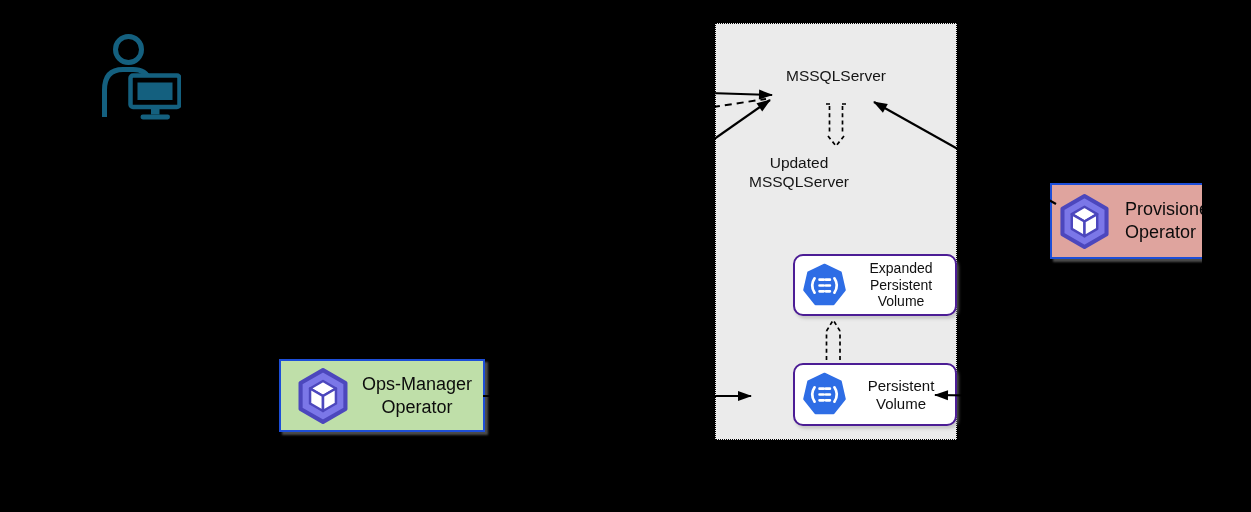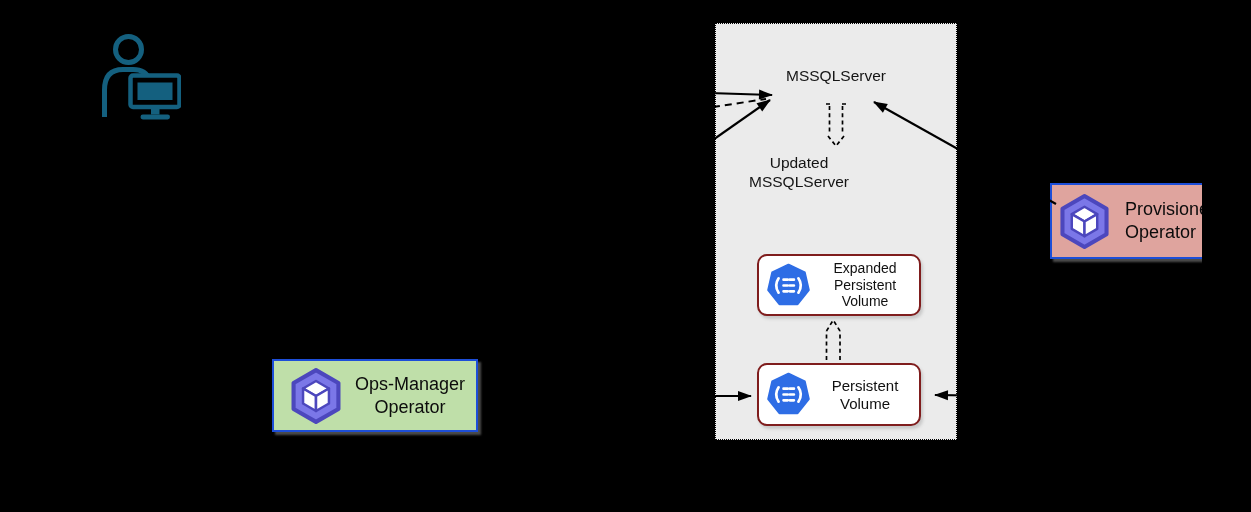--- a/index.html
+++ b/index.html
@@ -7,33 +7,33 @@
           font-family:"Liberation Sans","DejaVu Sans",sans-serif;color:#0b0b0b;}
   .abs{position:absolute;box-sizing:border-box;}
   
   #gray-panel{left:715px;top:23px;width:242px;height:417px;background:var(--panel_gray);
               border:1.6px dotted #000;z-index:1;}
   
   .plain-label{z-index:3;text-align:center;white-space:pre-line;color:#141414;}
   #lbl-mssql{left:763px;top:66px;width:146px;font-size:15.5px;line-height:20px;}
   #lbl-updated{left:726px;top:154px;width:146px;font-size:15.5px;line-height:18.5px;}
   
-  .res-box{background:#fff;border:2px solid #7f1d1d;border-radius:10px;z-index:4;
-           display:flex;align-items:center;box-shadow:2px 3px 3px rgba(160,160,160,.45);}
+  .res-box{background:#fff;border:2px solid #4c1d95;border-radius:10px;z-index:4;
+           display:flex;align-items:center;box-shadow:2px 3px 3px rgba(160,160,160,.45);margin-left:36px;}
   #expanded-pv-box{left:757px;top:254px;width:164px;height:62px;padding-left:7px;}
   #pv-box{left:757px;top:363px;width:164px;height:63px;padding-left:7px;}
   #petset-box{left:1082px;top:371px;width:130px;height:56px;border-radius:9px;padding-left:8px;
               box-shadow:2px 3px 4px rgba(150,150,150,.55);}
   .res-text{flex:1;text-align:center;white-space:pre-line;font-size:14px;line-height:16.5px;color:#101010;}
   #pv-box .res-text{font-size:15px;line-height:18px;}
   #petset-box .res-text{font-size:15.5px;}
   
   .op-box{border:2px solid #1d4ed8;z-index:4;display:flex;align-items:center;
           box-shadow:3px 3px 2px rgba(125,125,125,.6);}
-  #ops-manager-box{left:272px;top:359px;width:206px;height:73px;background:var(--green_fill);padding-left:14px;}
+  #ops-manager-box{left:279px;top:359px;width:206px;height:73px;background:var(--green_fill);padding-left:14px;}
   #provisioner-box{left:1050px;top:183px;width:190px;height:76px;background:var(--pink_fill);padding-left:5px;}
   .op-text{white-space:pre-line;font-size:18px;line-height:23px;color:#0c0c0c;}
   #ops-manager-box .op-text{flex:1;text-align:center;}
   #provisioner-box .op-text{margin-left:13px;text-align:left;}
   
   #user-icon{left:101px;top:34px;width:80px;height:86px;z-index:2;}
   
   #arrows{left:0;top:0;width:1251px;height:512px;z-index:6;pointer-events:none;}
   svg{display:block;}
 </style>

